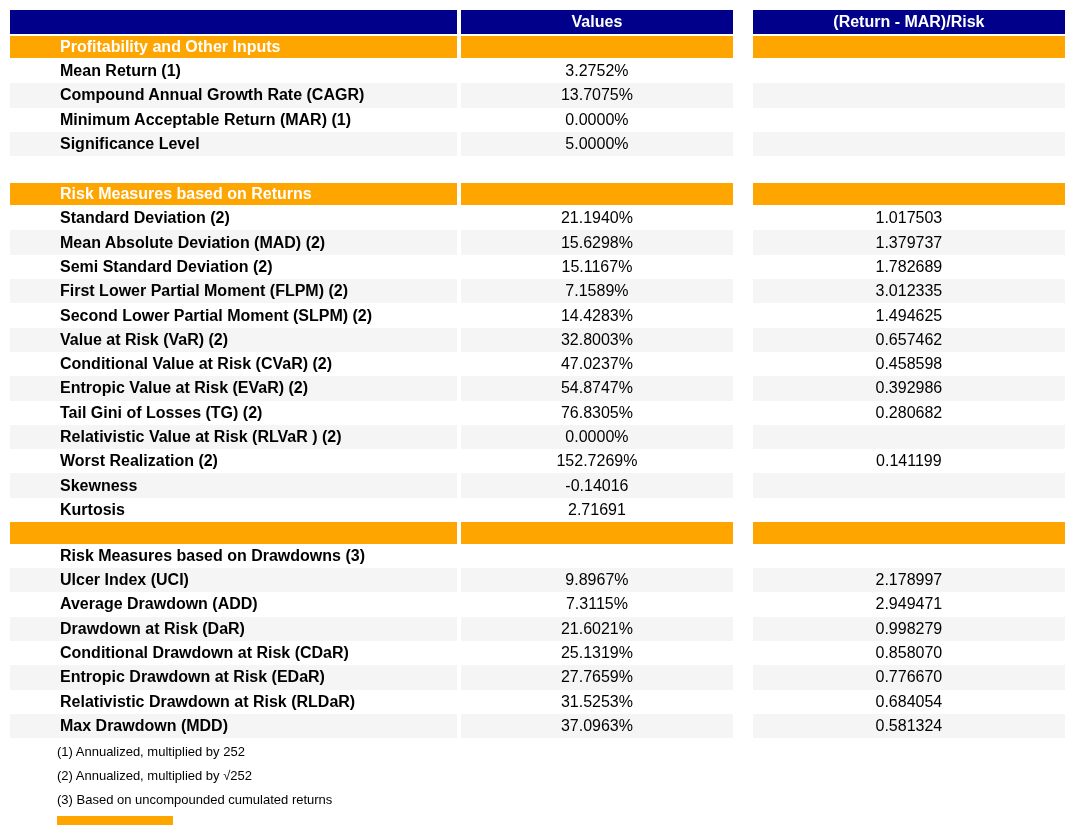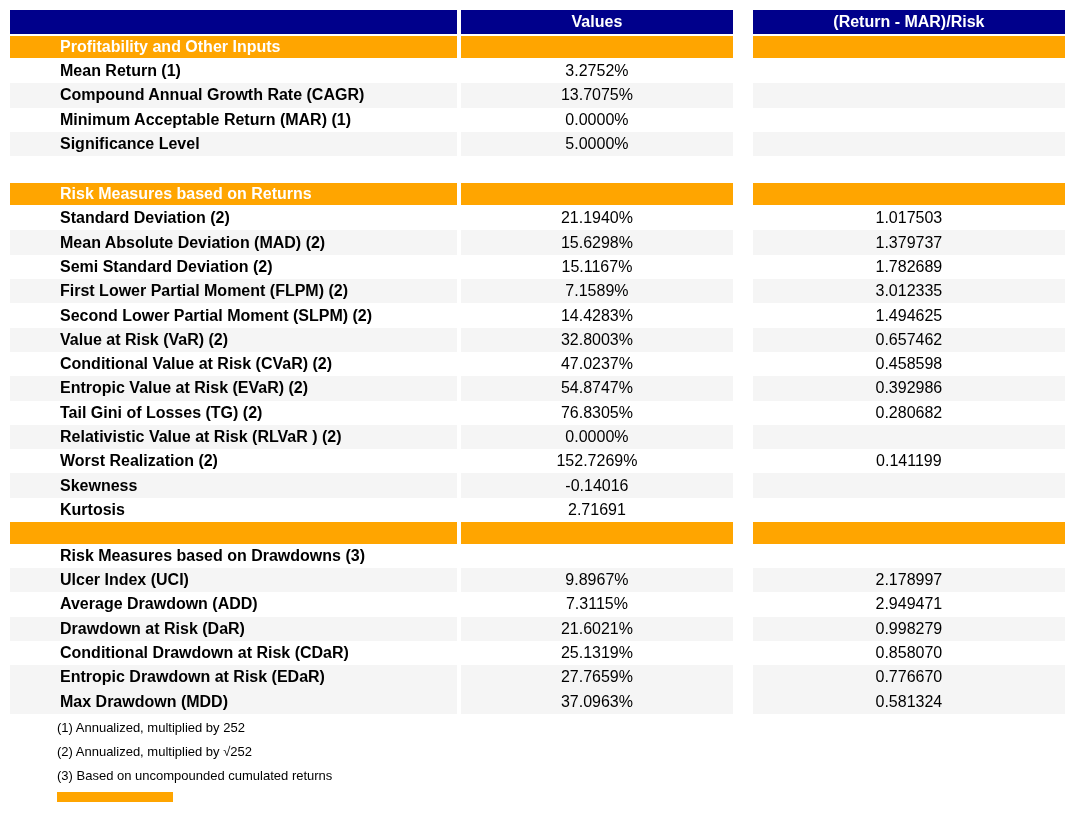--- a/index.html
+++ b/index.html
@@ -203,20 +203,25 @@
       <div class="row data-row">
         <div class="cell c1">Conditional Drawdown at Risk (CDaR)</div>
         <div class="cell c2">25.1319%</div>
         <div class="cell c3">0.858070</div>
       </div>
       <div class="row data-row striped">
         <div class="cell c1">Entropic Drawdown at Risk (EDaR)</div>
         <div class="cell c2">27.7659%</div>
         <div class="cell c3">0.776670</div>
       </div>
+      <div class="row data-row">
+        <div class="cell c1">Relativistic Drawdown at Risk (RLDaR)</div>
+        <div class="cell c2">31.5253%</div>
+        <div class="cell c3">0.684054</div>
+      </div>
       <div class="row data-row striped">
         <div class="cell c1">Max Drawdown (MDD)</div>
         <div class="cell c2">37.0963%</div>
         <div class="cell c3">0.581324</div>
       </div>
     </div>
 
   <div class="footnotes">
     <div class="footnote">(1) Annualized, multiplied by 252</div>
     <div class="footnote">(2) Annualized, multiplied by √252</div>

